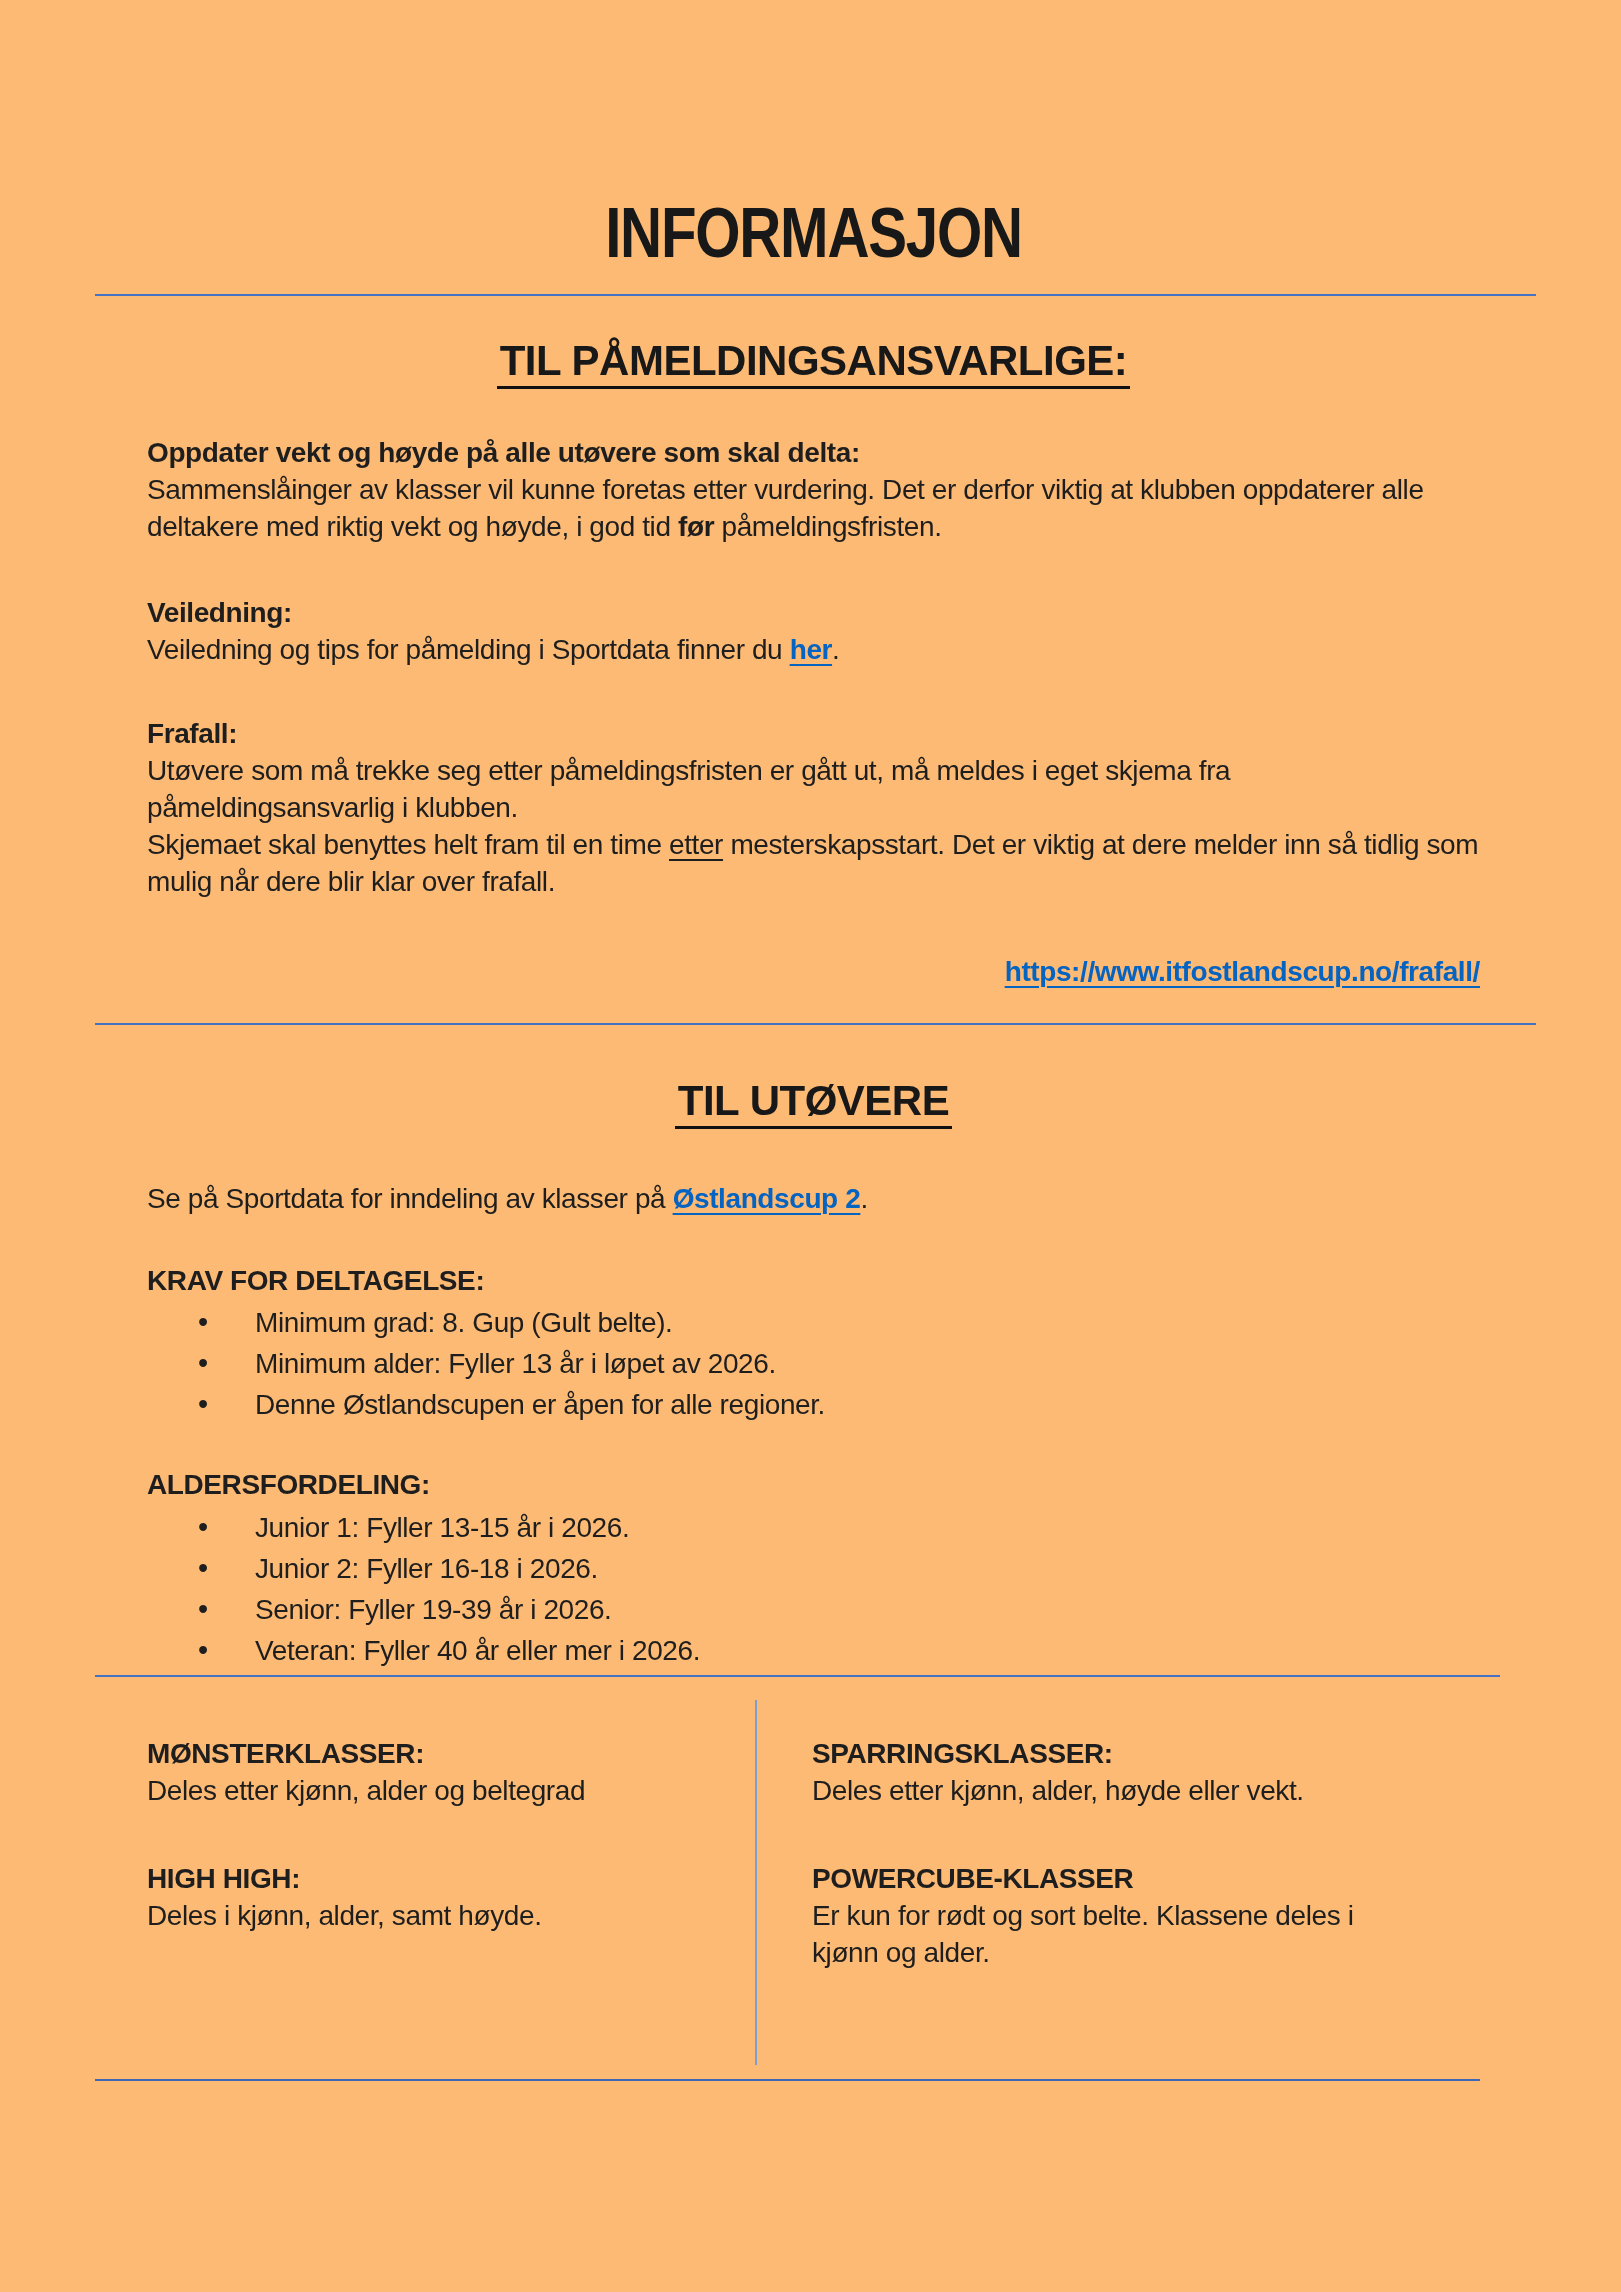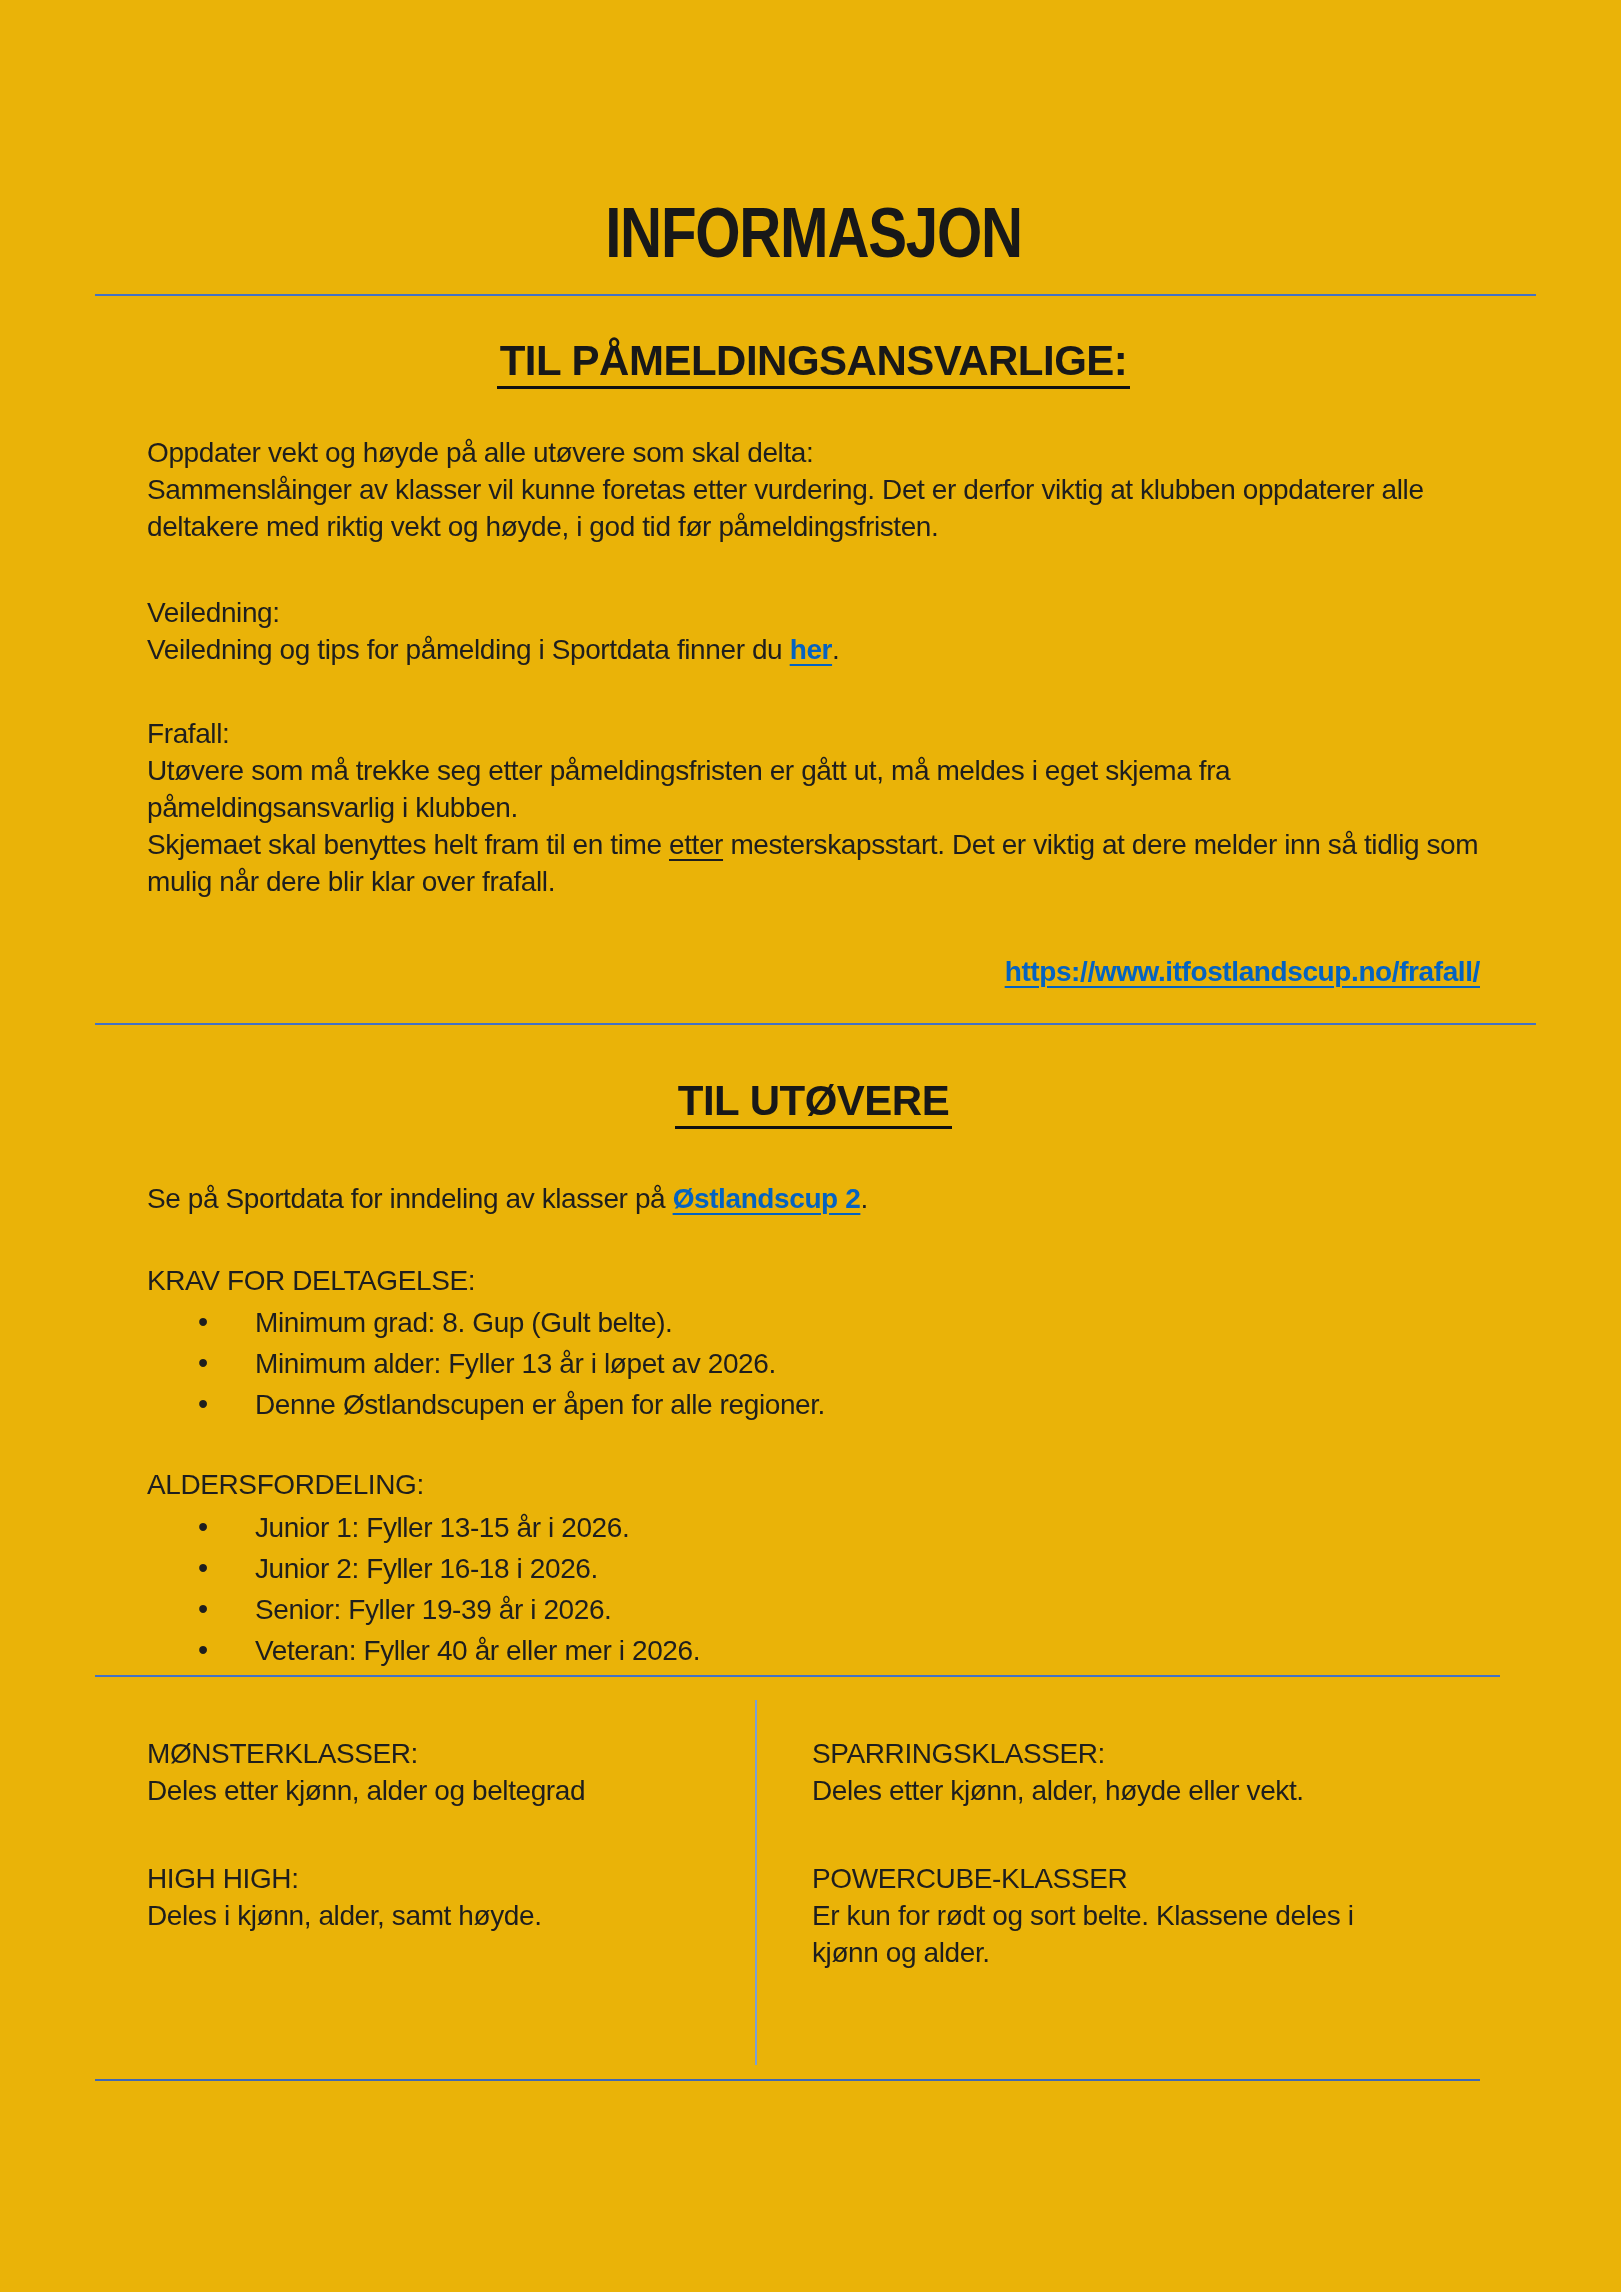--- a/index.html
+++ b/index.html
@@ -1,21 +1,21 @@
 <!DOCTYPE html>
 <html lang="no"><head>
 <meta charset="utf-8">
 <style>
   html,body{margin:0;padding:0;background:#ffffff;}
   .page{
     position:relative;
     width:1621px;height:2293px;
     box-sizing:border-box;
     padding:196px 141px 12px 147px;
-    background:#eab308;
+    background:#fdba74;
     font-family:"Liberation Sans",sans-serif;
     font-size:28px;line-height:37px;
     letter-spacing:-0.4px;
     color:#1e1e1e;
     overflow:hidden;
   }
   .doc-title{
     margin:0;text-align:center;
     font-size:71px;line-height:74px;font-weight:bold;
     letter-spacing:-1.5px;color:#181818;
@@ -32,21 +32,21 @@
   .rule-4{margin-top:13.7px;}
   .section-heading{
     margin:0;text-align:center;
     font-size:42px;line-height:53px;font-weight:bold;
     letter-spacing:-0.5px;color:#181818;
   }
   .section-heading .underlined{border-bottom:3.9px solid #111;padding:0 2.9px 2.9px;}
   .sh-1{margin-top:38px;}
   .sh-2{margin-top:49px;}
   .para{margin:0;}
-  .bold{font-weight:normal;}
+  .bold{font-weight:bold;}
   .link{color:#0563C1;font-weight:bold;text-decoration:underline;text-decoration-thickness:2px;text-underline-offset:4.9px;cursor:pointer;}
   .u{text-decoration:underline;text-underline-offset:4.9px;}
   .mt-update{margin-top:47px;}
   .mt-guide{margin-top:49px;}
   .mt-frafall{margin-top:47px;}
   .link-line{margin-top:53px;text-align:right;}
   .mt-intro{margin-top:53px;}
   .mt-check{margin-top:27.4px;}
   .mt-krav{margin-top:45px;}
   .mt-alder{margin-top:43px;}

